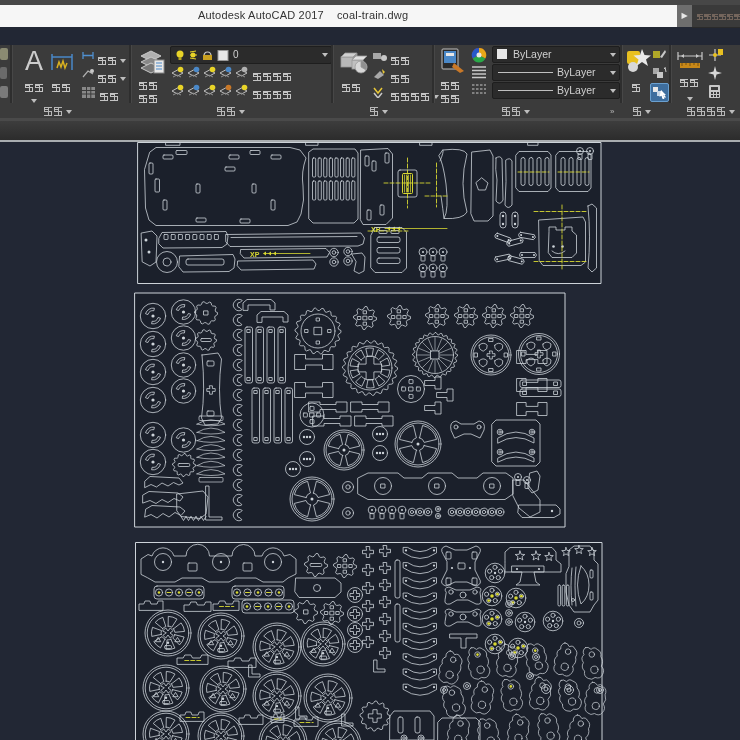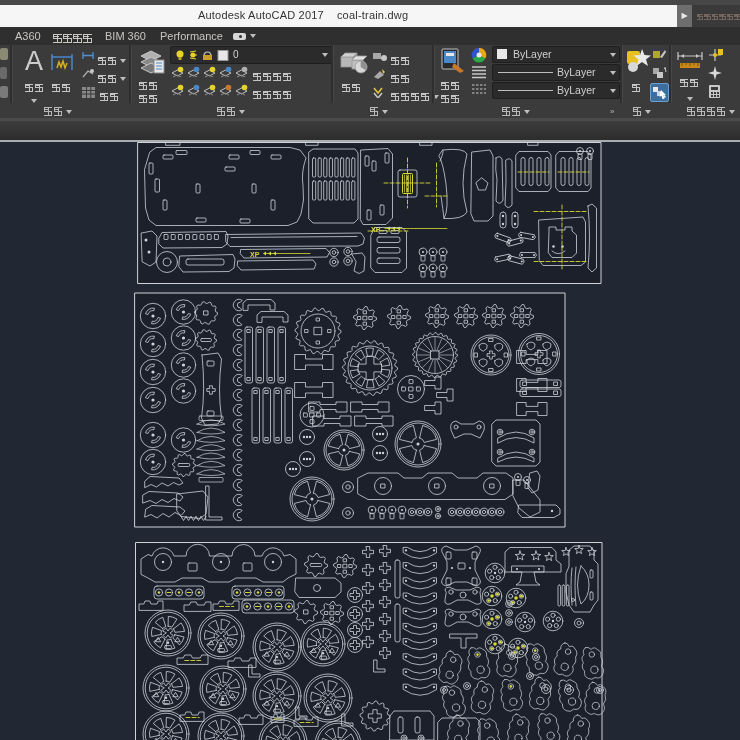--- a/index.html
+++ b/index.html
@@ -15,29 +15,20 @@
 .vdiv{position:absolute;top:0;width:2px;background:#2e2e2e;border-right:1px solid #474747;height:73px;}
 </style></head><body>
 <div id="app">
 
 <div class="abs" style="left:0;top:0;width:740px;height:5px;background:#474747;"></div>
 <div class="abs" style="left:0;top:5px;width:740px;height:22px;background:#f6f6f6;"></div>
 <div class="abs" style="left:170px;top:9px;font-size:11px;color:#333;letter-spacing:0.2px;margin-left:28px;">Autodesk AutoCAD 2017&nbsp;&nbsp;&nbsp;&nbsp;coal-train.dwg</div>
 <div class="abs" style="left:677px;top:5px;width:15px;height:22px;background:#6e6e6e;color:#e8e8e8;font-size:8px;line-height:22px;text-align:center;">▶</div>
 <div class="abs" style="left:692px;top:5px;width:48px;height:22px;background:#3a3a3a;border-bottom:1px solid #2a2a2a;color:#73655c;line-height:22px;padding-left:4px;"><span class="g" style="width:6.5px;height:6.5px;margin:0 .5px;"></span><span class="g" style="width:6.5px;height:6.5px;margin:0 .5px;"></span><span class="g" style="width:6.5px;height:6.5px;margin:0 .5px;"></span><span class="g" style="width:6.5px;height:6.5px;margin:0 .5px;"></span><span class="g" style="width:6.5px;height:6.5px;margin:0 .5px;"></span><span class="g" style="width:6.5px;height:6.5px;margin:0 .5px;"></span></div>
 
-<div class="abs" style="left:0;top:27px;width:740px;height:18px;background:#2f2f2f;color:#c9c5c1;font-size:11px;">
-<span class="abs" style="left:15px;top:3px;">A360</span>
-<span class="abs" style="left:52px;top:4px;color:#c9c5c1;"><span class="g" style="width:9px;height:9px;margin:0 .5px;"></span><span class="g" style="width:9px;height:9px;margin:0 .5px;"></span><span class="g" style="width:9px;height:9px;margin:0 .5px;"></span><span class="g" style="width:9px;height:9px;margin:0 .5px;"></span></span>
-<span class="abs" style="left:105px;top:3px;">BIM 360</span>
-<span class="abs" style="left:160px;top:3px;">Performance</span>
-<span class="abs" style="left:233px;top:6px;width:13px;height:7px;background:#d8d8d8;border-radius:2px;"></span>
-<span class="abs" style="left:239px;top:8px;width:3px;height:3px;background:#2f2f2f;border-radius:1.5px;"></span>
-<span class="abs" style="left:250px;top:7px;width:0;height:0;border-left:3px solid transparent;border-right:3px solid transparent;border-top:4px solid #c0c0c0;"></span>
-</div>
 
 <div class="abs" id="ribbon" style="left:0;top:45px;width:740px;height:73px;background:#3b3b3b;">
 
 <div class="abs" style="left:0;top:3px;width:8px;height:12px;background:#8a8a72;border-radius:2px;"></div>
 <div class="abs" style="left:0;top:22px;width:7px;height:12px;background:#6a6a6a;border-radius:2px;"></div>
 <div class="abs" style="left:0;top:41px;width:8px;height:12px;background:#7a7a7a;border-radius:2px;"></div>
 <div class="vdiv" style="left:10px;"></div>
 
 <div class="abs" style="left:22px;top:1px;width:24px;height:28px;color:#cccccc;font-size:27px;font-weight:normal;text-align:center;">A</div>
 <div class="abs" style="left:24px;top:33px;color:#c4c4c4;"><span class="g g9"></span><span class="g g9"></span></div>

